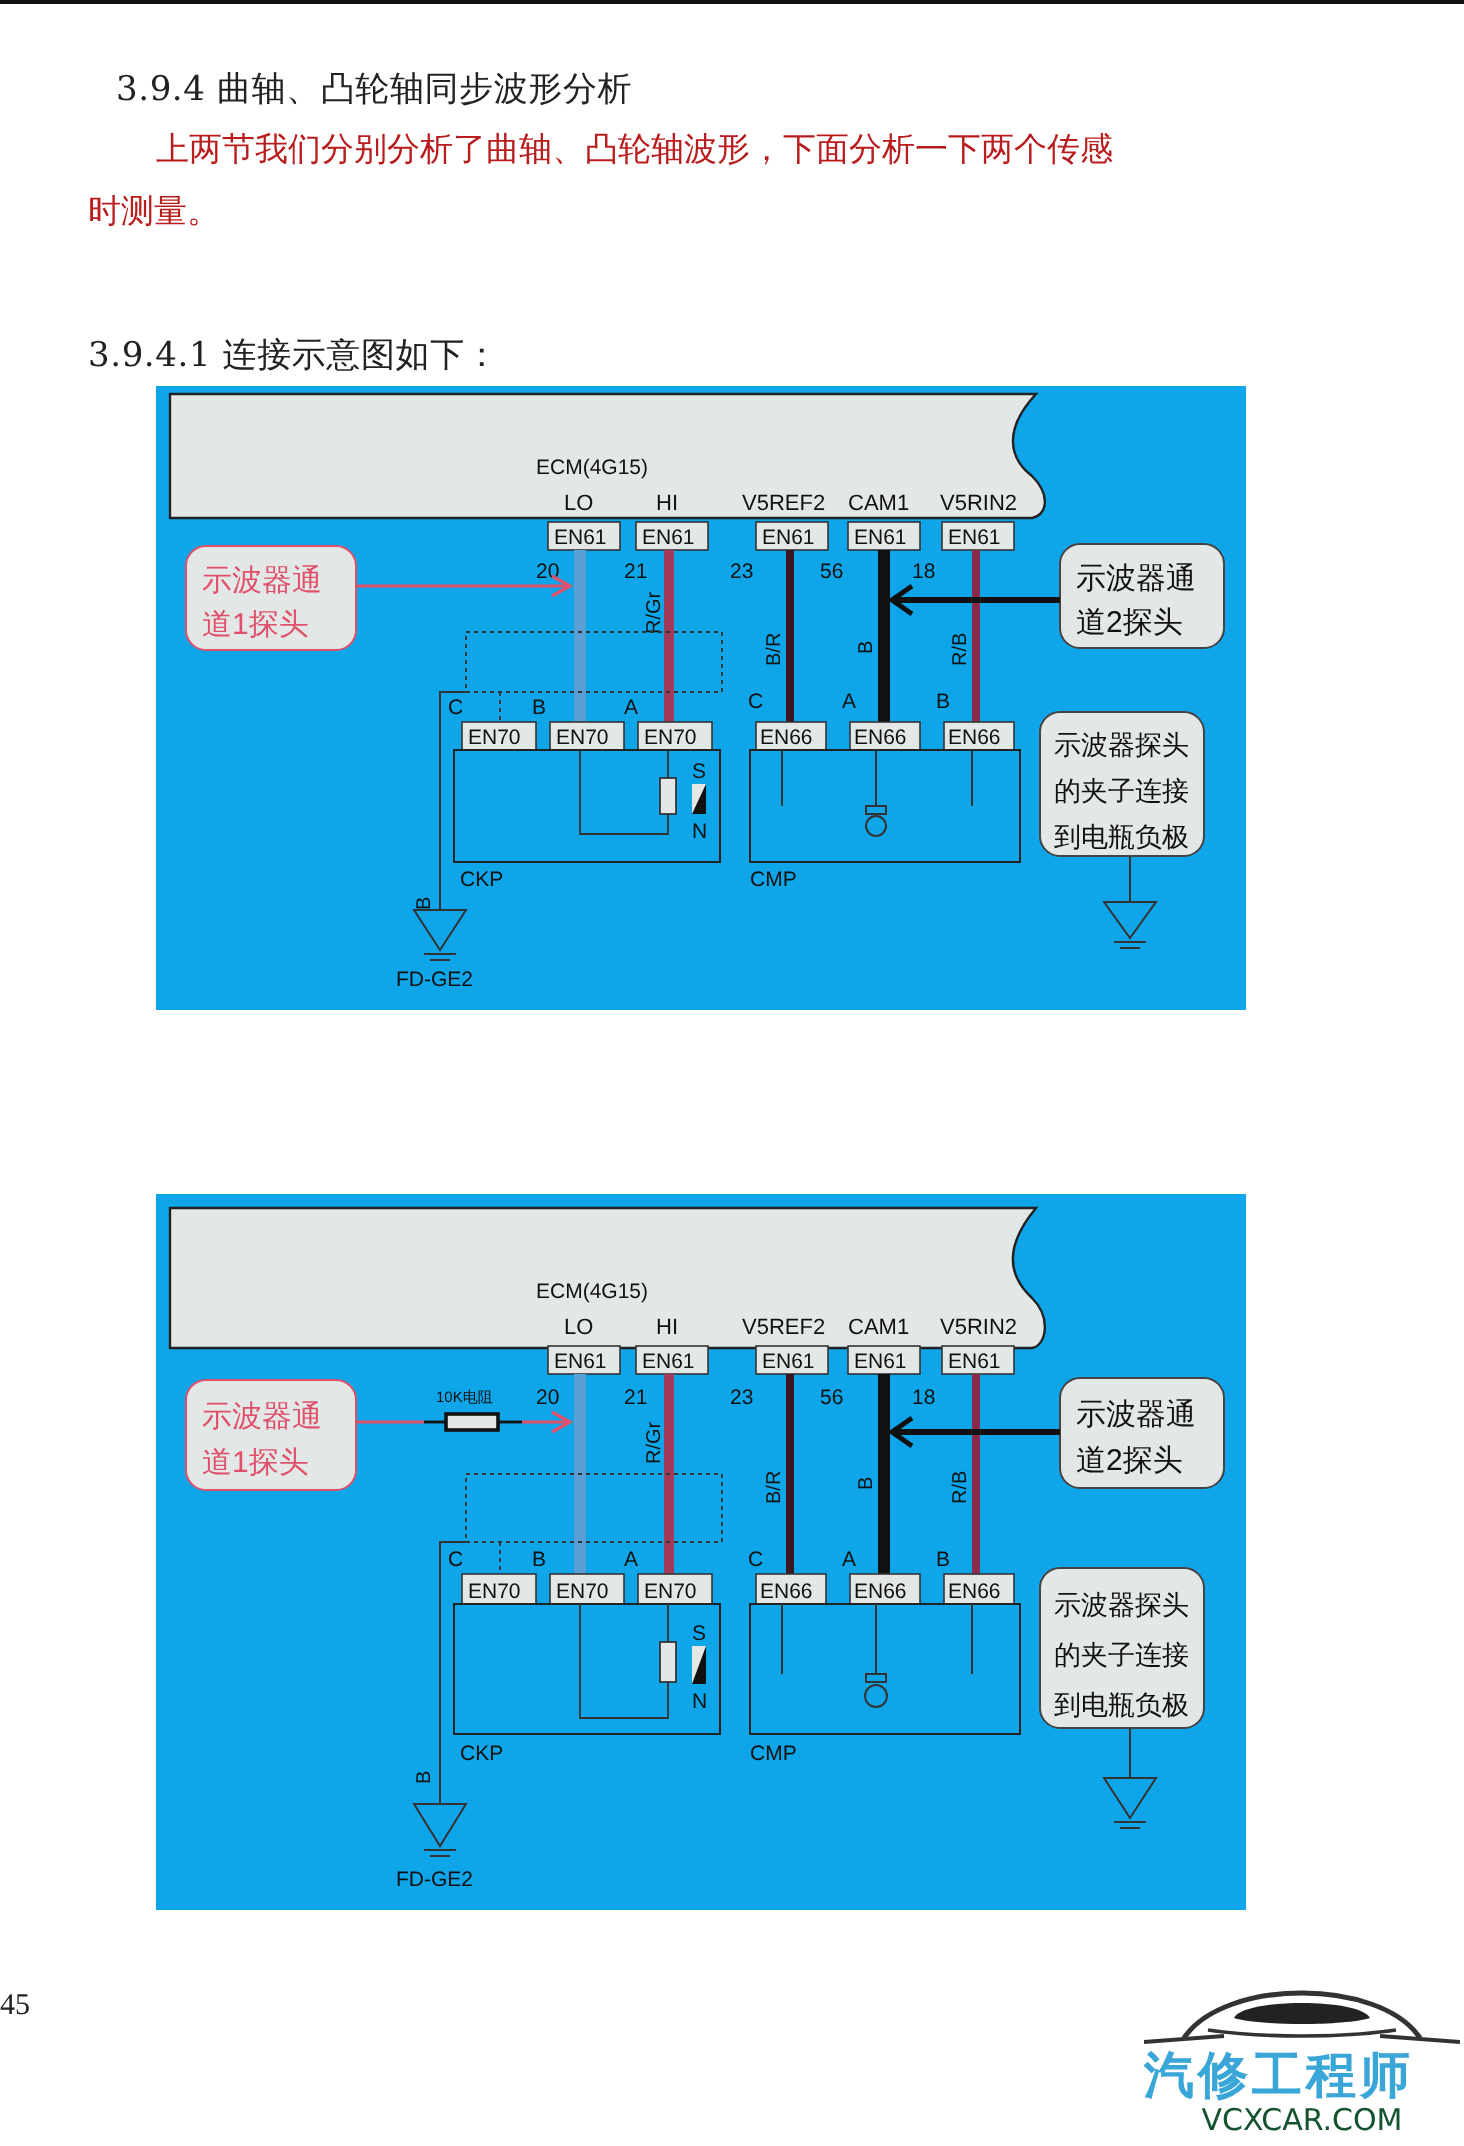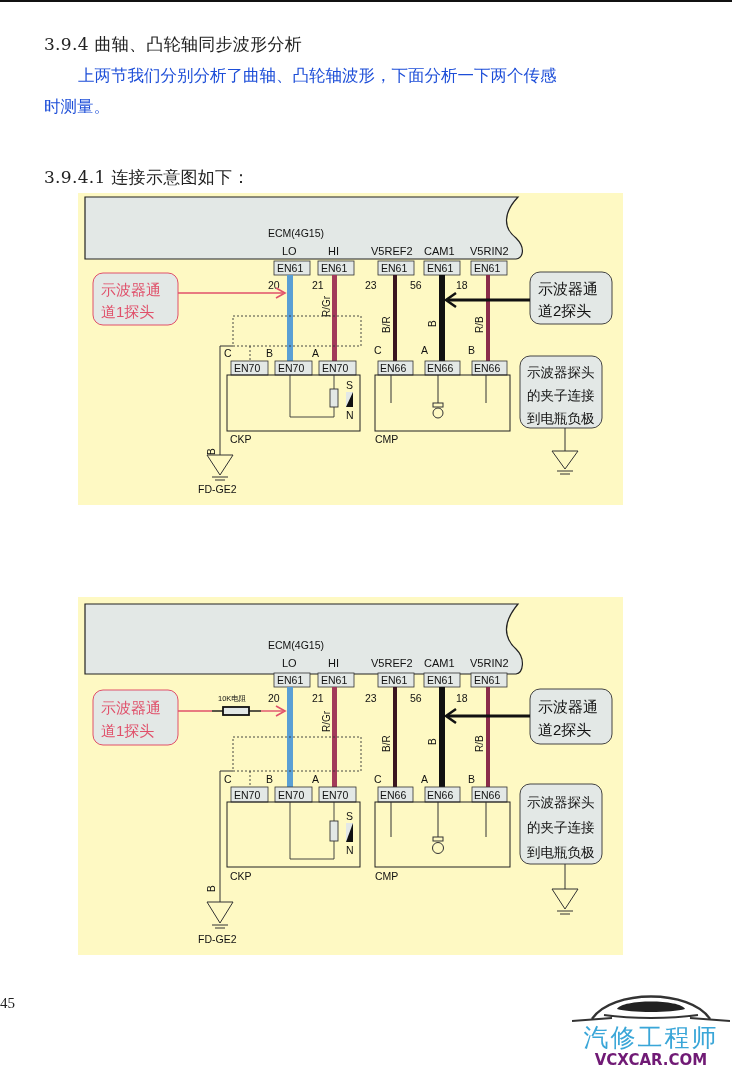--- a/index.html
+++ b/index.html
@@ -9,49 +9,49 @@
     font-family: "DejaVu Serif", "Liberation Serif", serif;
     color: #1a1a1a;
   }
   .top-rule { position: absolute; left: 0; top: 0; width: 732px; height: 2px; background: #111; }
   .heading {
     position: absolute; left: 44px; font-size: 17px; letter-spacing: 0.3px;
     font-family: "DejaVu Serif", serif; color: #222;
   }
   .para {
     position: absolute; left: 44px; width: 620px; font-size: 16.5px; line-height: 31px;
-    font-family: Liberation Sans, sans-serif; color: #1d4ed8;
+    font-family: Liberation Sans, sans-serif; color: #b91c1c;
   }
   .para .indent { display: inline-block; width: 34px; }
   .diagram {
     position: absolute; left: 78px; width: 545px;
-    background: #fef9c3;
+    background: #0ea5e9;
   }
   .diagram svg { display: block; }
   .svgtext { font-family: "Liberation Sans", "DejaVu Sans", sans-serif; }
   .page-number {
     position: absolute; left: 0; width: 732px; top: 995px; text-align: left;
     font-size: 15px; font-family: "Liberation Serif", serif; color: #222;
   }
   .logo { position: absolute; left: 572px; top: 985px; width: 158px; height: 85px; }
   .logo-cn {
-    position: absolute; left: 0; top: 36px; width: 158px; text-align: center;
-    font-family: "DejaVu Sans", sans-serif; font-size: 25px; color: #3aa6d8; letter-spacing: 2px; font-weight: normal;
+    position: absolute; left: 0; top: 36px; width: 158px; 
+    font-family: "DejaVu Sans", sans-serif; font-size: 25px; color: #3aa6d8; letter-spacing: 2px; font-weight: bold;
   }
   .logo-en {
     position: absolute; left: 0; top: 66px; width: 158px; text-align: center;
-    font-family: "DejaVu Sans", sans-serif; font-size: 15px; color: #701a75; font-weight: bold;
+    font-family: "DejaVu Sans", sans-serif; font-size: 15px; color: #14532d; font-weight: normal;
   }
 </style>
 </head>
 <body>
 
 <div class="top-rule"></div>
 
-<div class="heading" style="top:33px;">3.9.4 曲轴、凸轮轴同步波形分析</div>
+<div class="heading" style="top:33px;margin-left:14px;">3.9.4 曲轴、凸轮轴同步波形分析</div>
 
 <div class="para" style="top:60px;">
   <div><span class="indent"></span><span>上两节我们分别分析了曲轴、凸轮轴波形，下面分析一下两个传感</span></div>
   <div>时测量。</div>
 </div>
 
 <div class="heading" style="top:166px;">3.9.4.1 连接示意图如下：</div>
 
 <div class="diagram" style="top:193px; height:312px;">
 <svg width="545" height="312" viewBox="0 0 545 312" class="svgtext">

